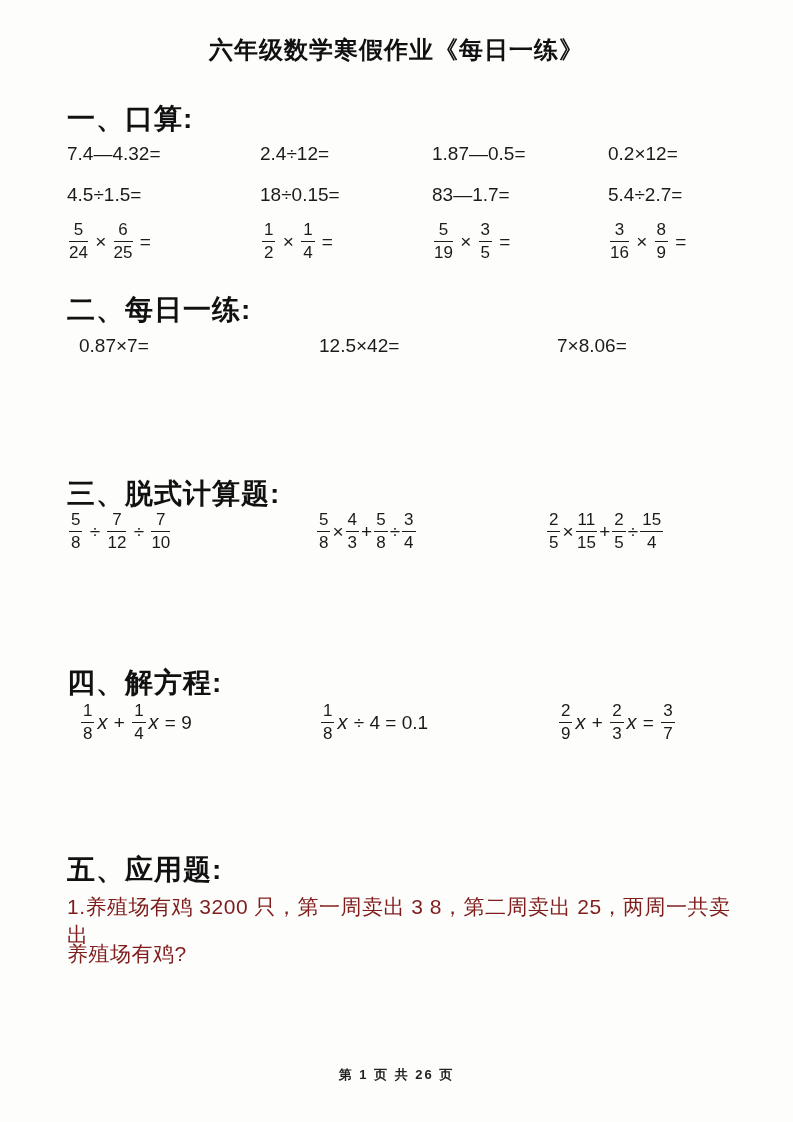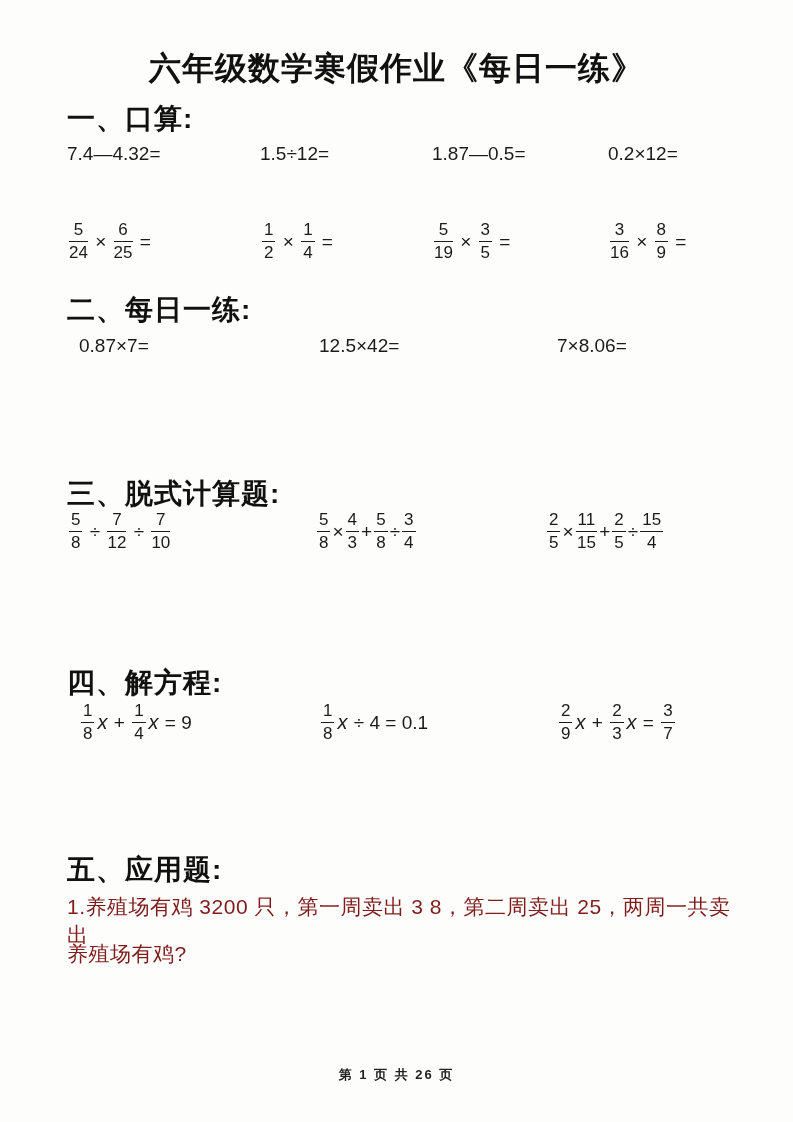--- a/index.html
+++ b/index.html
@@ -10,23 +10,23 @@
     position: relative;
     width: 793px;
     height: 1122px;
     margin: 0 auto;
     background: #fdfdfb;
     overflow: hidden;
   }
 
   .doc-title {
     position: absolute;
-    top: 47px; left: 0; right: 0;
+    top: 34px; left: 0; right: 0;
     text-align: center;
-    font-size: 32px;
+    font-size: 24px;
     font-weight: bold;
     letter-spacing: 1px;
     color: #111;
   }
 
   .sec-heading {
     position: absolute;
     left: 67px;
     font-size: 28px;
     font-weight: bold;
@@ -91,25 +91,31 @@
 <body>
 
 <div class="page">
 
   <div class="doc-title">六年级数学寒假作业《每日一练》</div>
 
   <div class="sec-heading" style="top:100px">一、口算:</div>
 
   <div class="row cols4" style="top:143px">
     <span class="plain">7.4—4.32=</span>
-    <span class="plain">1.5÷12=</span>
+    <span class="plain">2.4÷12=</span>
     <span class="plain">1.87—0.5=</span>
     <span class="plain">0.2×12=</span>
   </div>
 
+  <div class="row cols4" style="top:184px">
+    <span class="plain">4.5÷1.5=</span>
+    <span class="plain">18÷0.15=</span>
+    <span class="plain">83—1.7=</span>
+    <span class="plain">5.4÷2.7=</span>
+  </div>
 
   <div class="row cols4" style="top:222px">
     <span class="math"><span class="frac"><span class="fnum">5</span><span class="fden">24</span></span> × <span class="frac"><span class="fnum">6</span><span class="fden">25</span></span> =</span>
     <span class="math"><span class="frac"><span class="fnum">1</span><span class="fden">2</span></span> × <span class="frac"><span class="fnum">1</span><span class="fden">4</span></span> =</span>
     <span class="math"><span class="frac"><span class="fnum">5</span><span class="fden">19</span></span> × <span class="frac"><span class="fnum">3</span><span class="fden">5</span></span> =</span>
     <span class="math"><span class="frac"><span class="fnum">3</span><span class="fden">16</span></span> × <span class="frac"><span class="fnum">8</span><span class="fden">9</span></span> =</span>
   </div>
 
   <div class="sec-heading" style="top:291px">二、每日一练:</div>
 

